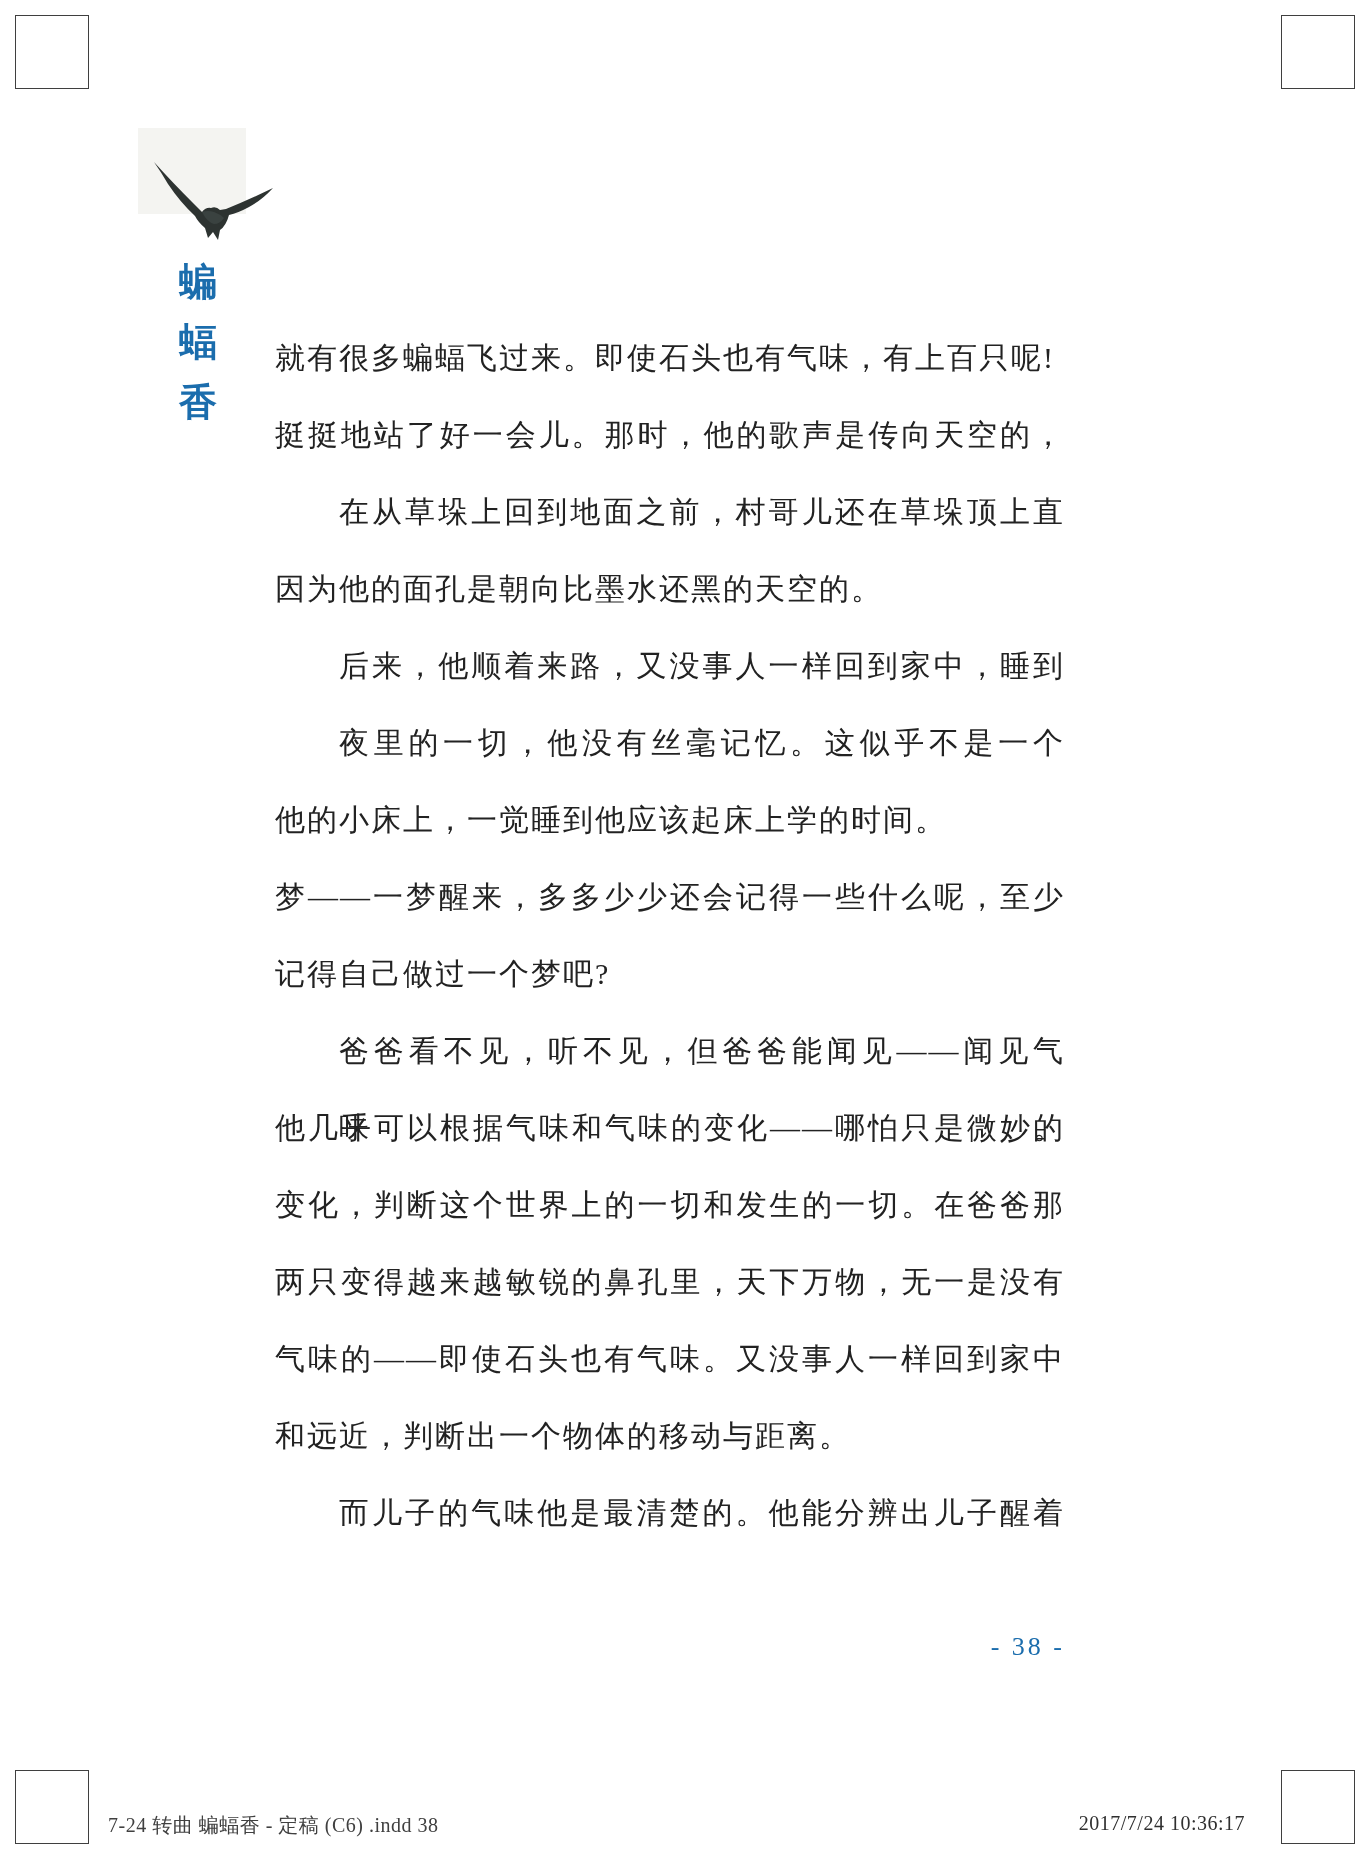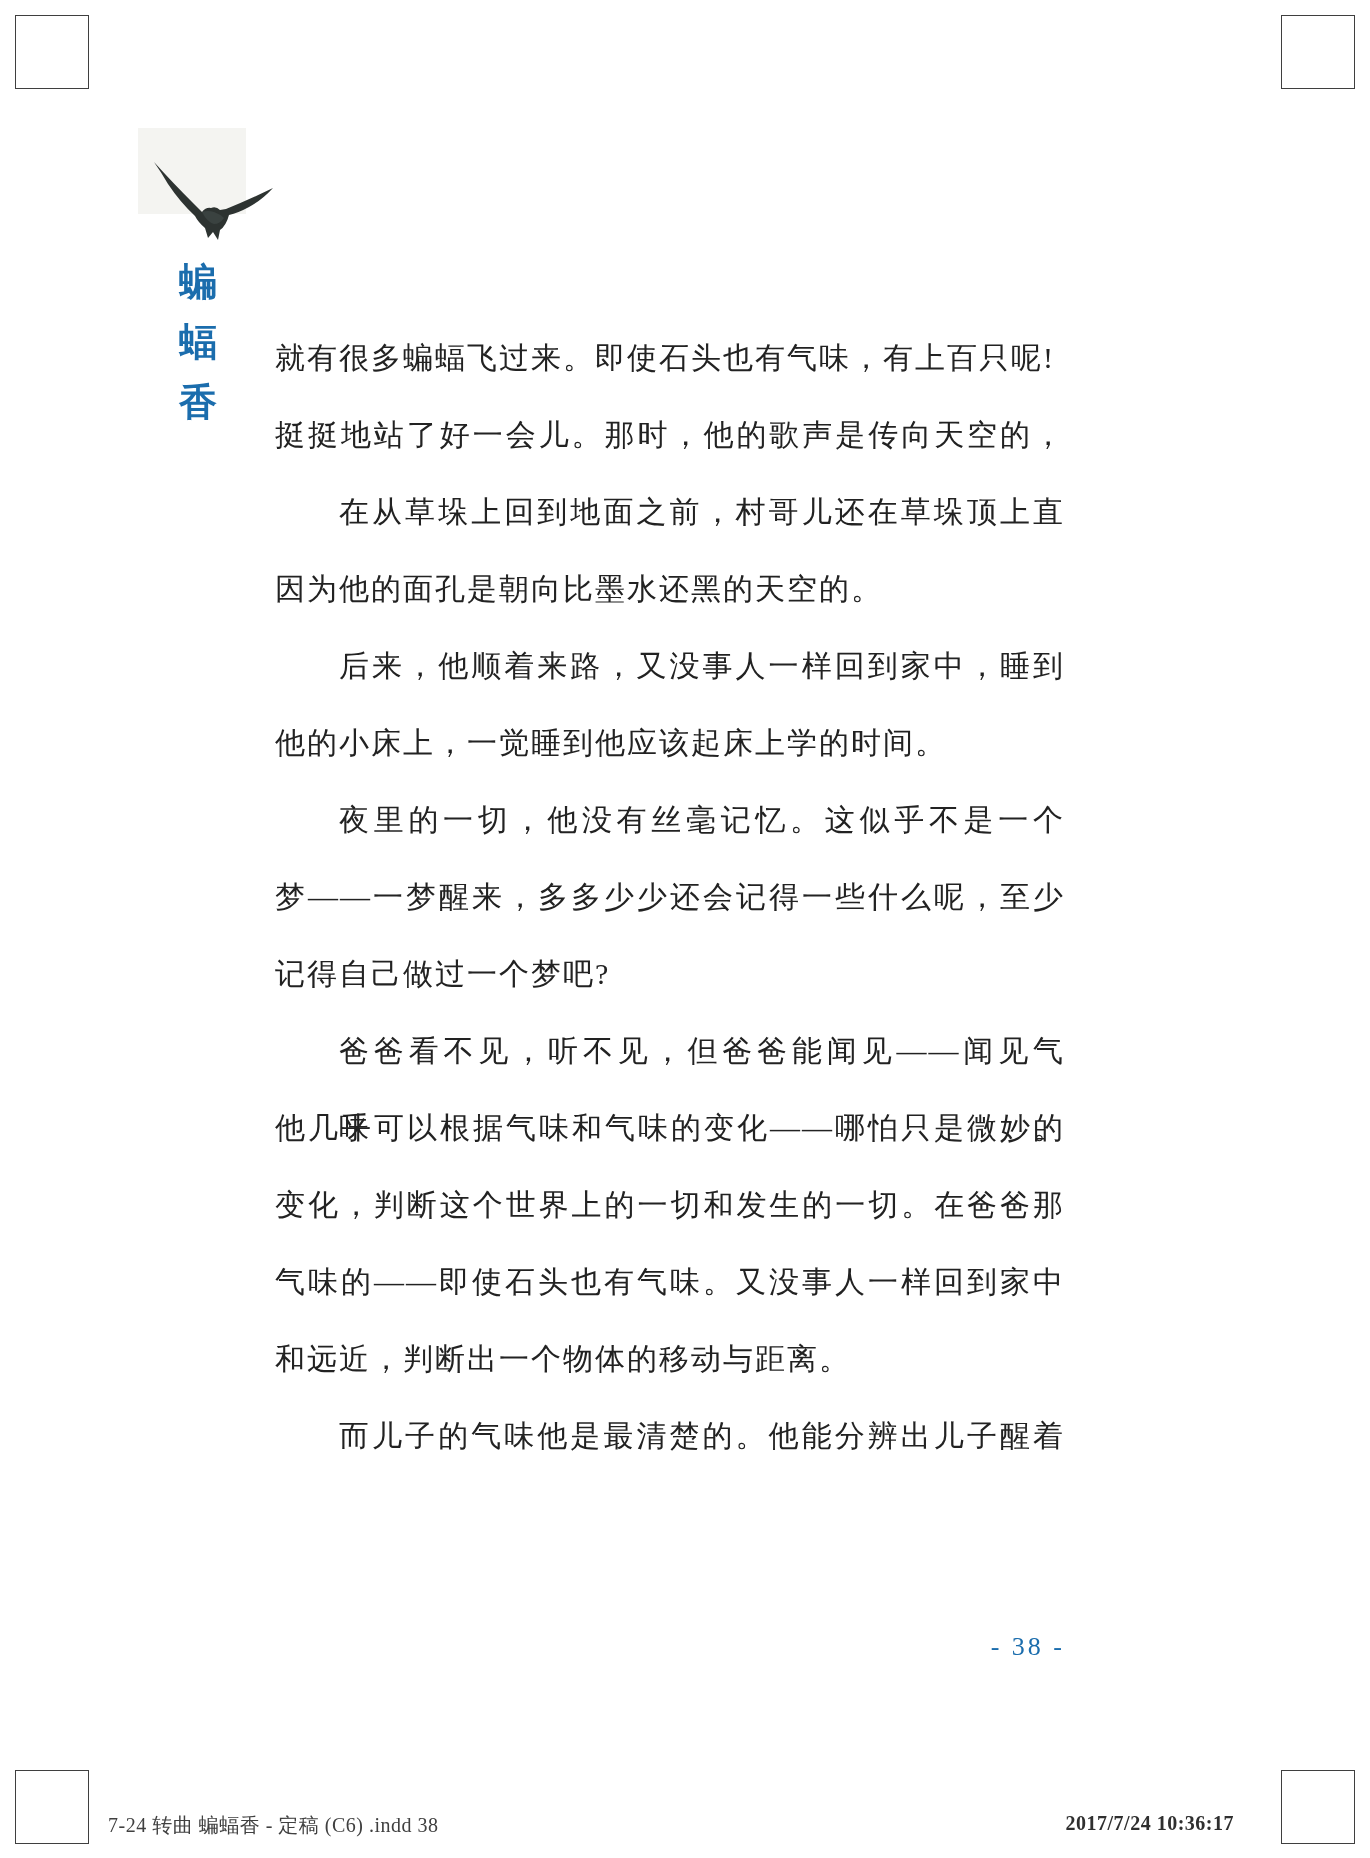--- a/index.html
+++ b/index.html
@@ -66,22 +66,22 @@
     color:#1b6dad;
     font-size:26px;letter-spacing:3px;line-height:30px;
   }
 
   
   .slug-left{
     position:absolute;left:108px;top:1812px;
     font-size:20px;color:#404040;letter-spacing:0.5px;
   }
   .slug-right{
-    position:absolute;right:136px;top:1812px;
-    font-size:20px;color:#2f2f2f;letter-spacing:0.5px;font-weight:bold;
+    position:absolute;right:125px;top:1812px;
+    font-size:20px;color:#2f2f2f;letter-spacing:0.5px;
   }
 </style>
 </head>
 <body>
 
 <div class="page">
 
   <div class="cropmark cm-tl"></div>
   <div class="cropmark cm-tr"></div>
   <div class="cropmark cm-bl"></div>
@@ -107,27 +107,28 @@
     <span>蝠</span>
     <span>香</span>
   </div>
 
   <div class="text-block">
     <div class="bline">就有很多蝙蝠飞过来。即使石头也有气味，有上百只呢!</div>
     <div class="bline jfy">挺挺地站了好一会儿。那时，他的歌声是传向天空的，</div>
     <div class="bline indent jfy">在从草垛上回到地面之前，村哥儿还在草垛顶上直</div>
     <div class="bline">因为他的面孔是朝向比墨水还黑的天空的。</div>
     <div class="bline indent jfy">后来，他顺着来路，又没事人一样回到家中，睡到</div>
+    <div class="bline indent jfy">夜里的一切，他没有丝毫记忆。这似乎不是一个</div>
     <div class="bline">他的小床上，一觉睡到他应该起床上学的时间。</div>
-    <div class="bline indent jfy">夜里的一切，他没有丝毫记忆。这似乎不是一个</div>
     <div class="bline jfy">梦——一梦醒来，多多少少还会记得一些什么呢，至少</div>
     <div class="bline">记得自己做过一个梦吧?</div>
     <div class="bline indent jfy">爸爸看不见，听不见，但爸爸能闻见——闻见气味。</div>
     <div class="bline jfy">他几乎可以根据气味和气味的变化——哪怕只是微妙的</div>
     <div class="bline jfy">变化，判断这个世界上的一切和发生的一切。在爸爸那</div>
+    <div class="bline jfy">两只变得越来越敏锐的鼻孔里，天下万物，无一是没有</div>
     <div class="bline jfy">气味的——即使石头也有气味。又没事人一样回到家中</div>
     <div class="bline">和远近，判断出一个物体的移动与距离。</div>
     <div class="bline indent jfy">而儿子的气味他是最清楚的。他能分辨出儿子醒着</div>
   </div>
 
   <div class="page-number">- 38 -</div>
 
   <div class="slug-left">7-24 转曲 蝙蝠香 - 定稿 (C6) .indd  38</div>
   <div class="slug-right">2017/7/24  10:36:17</div>
 

